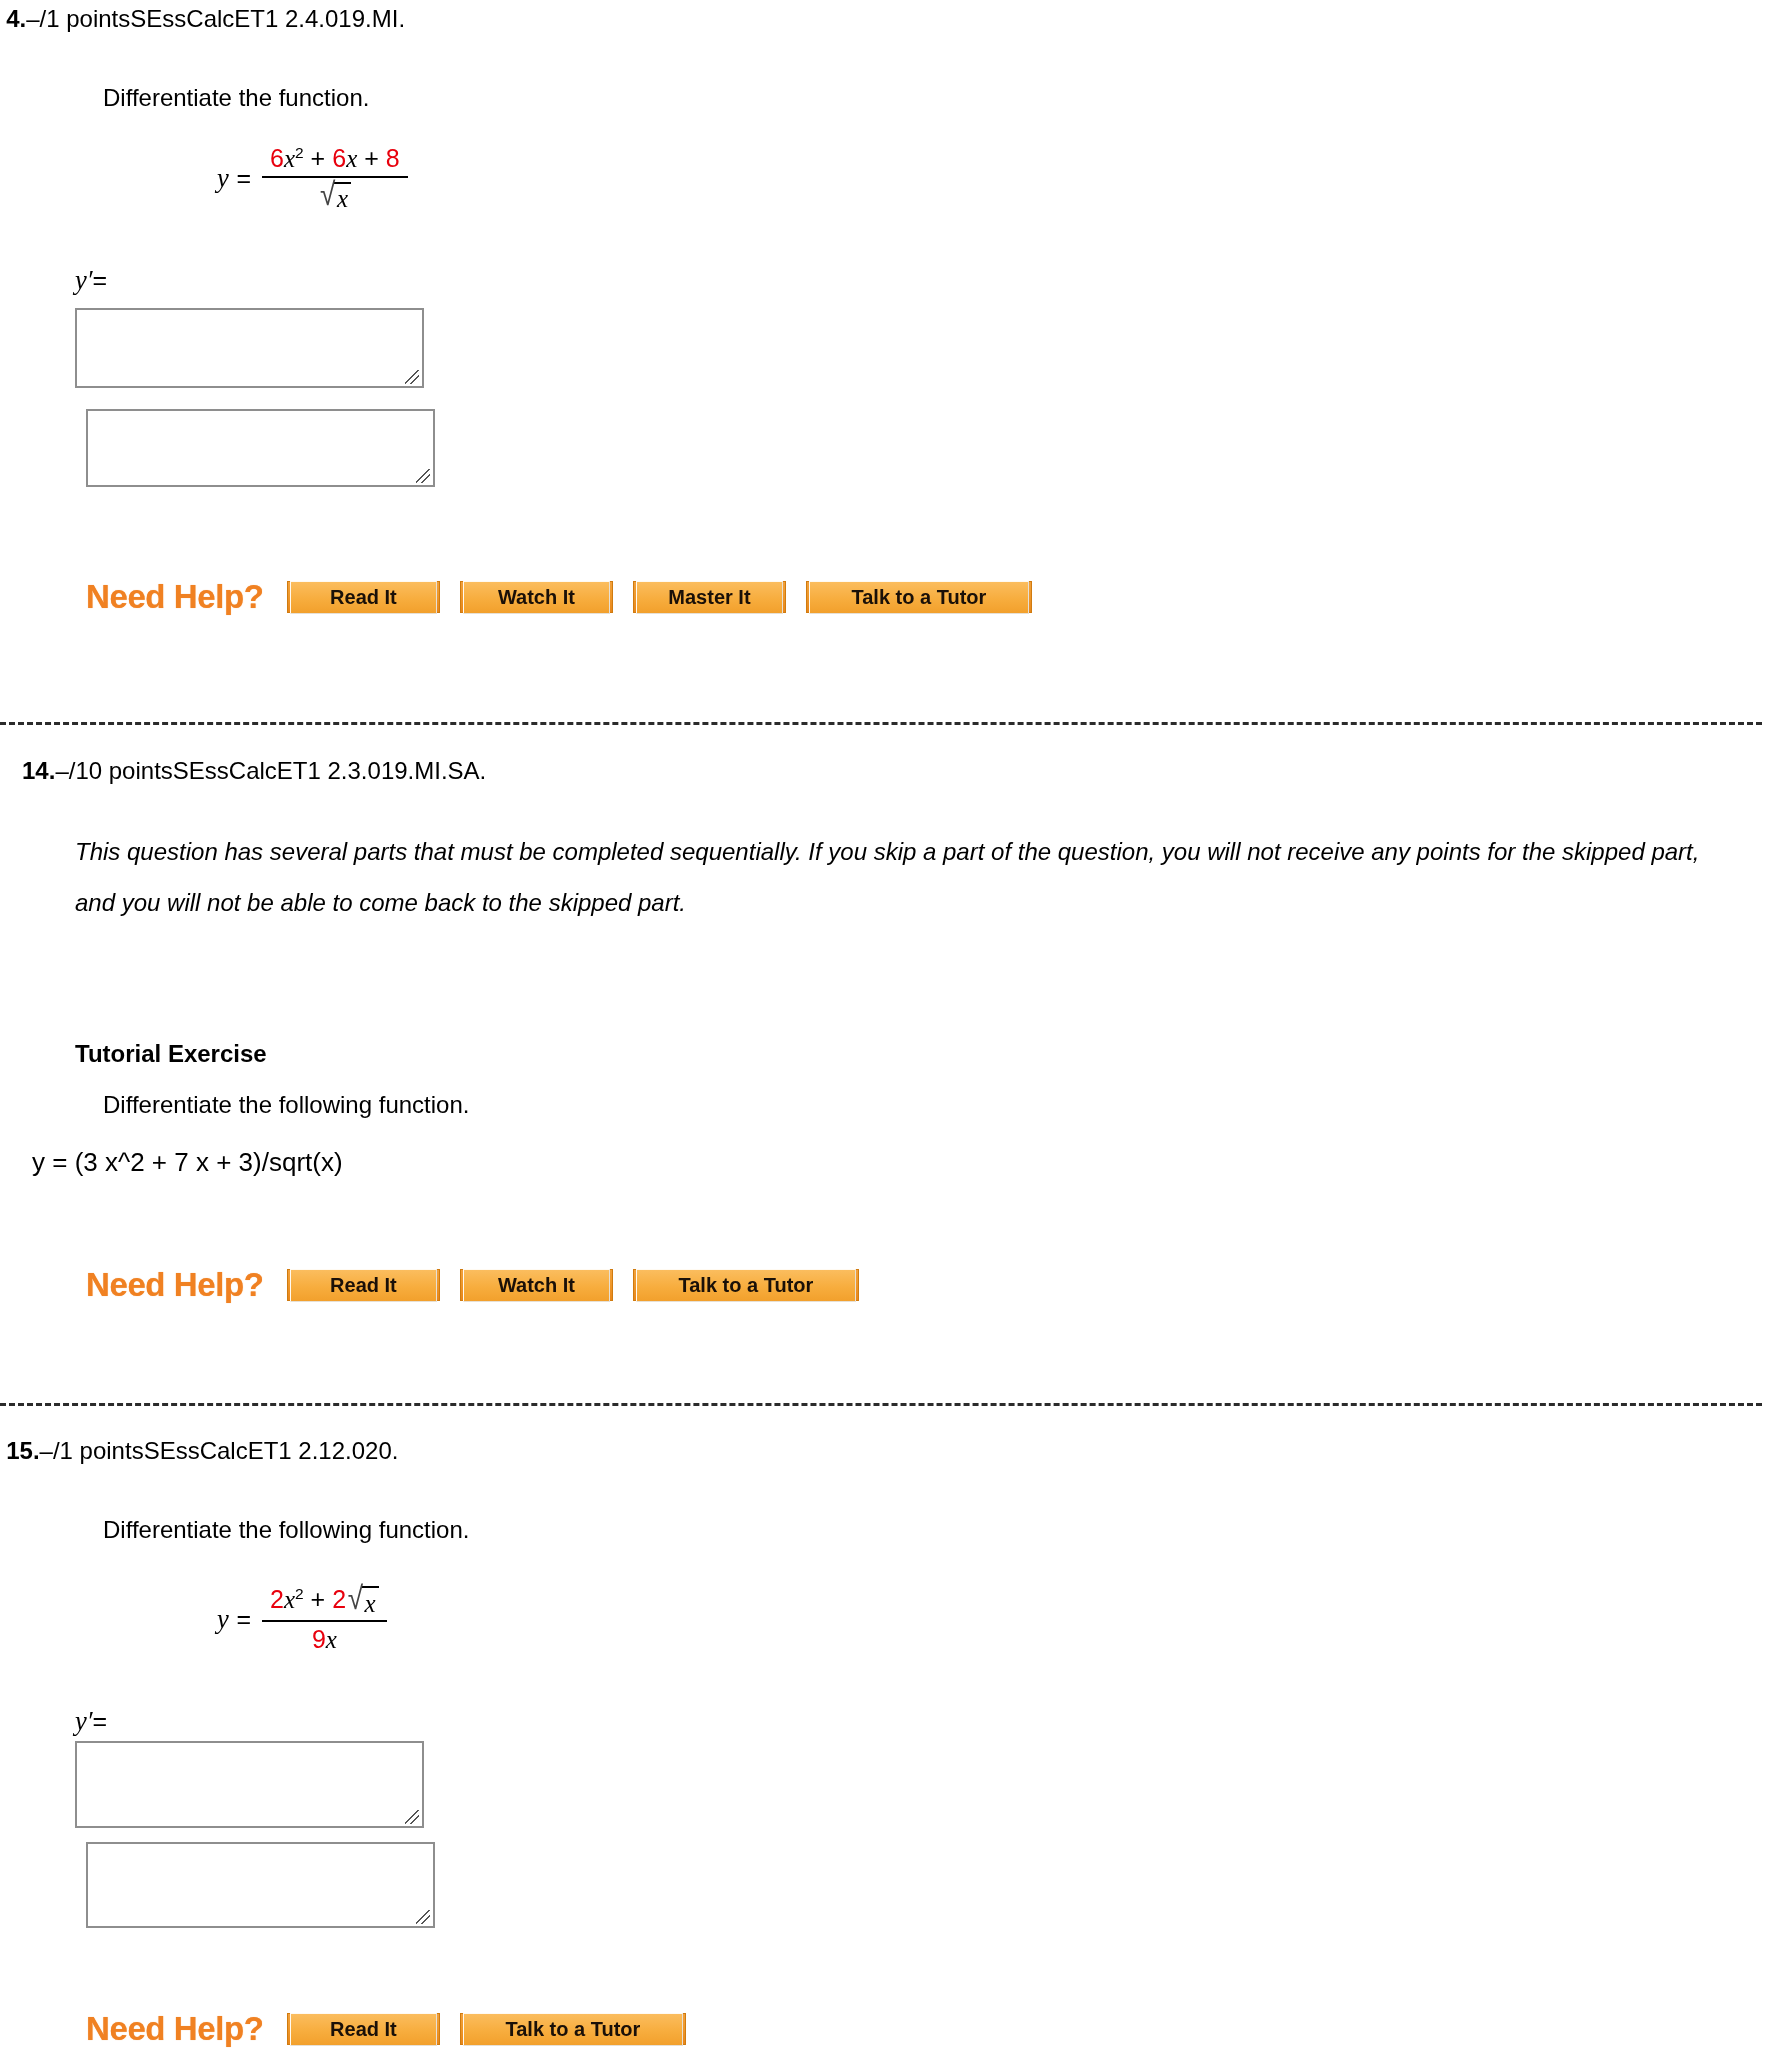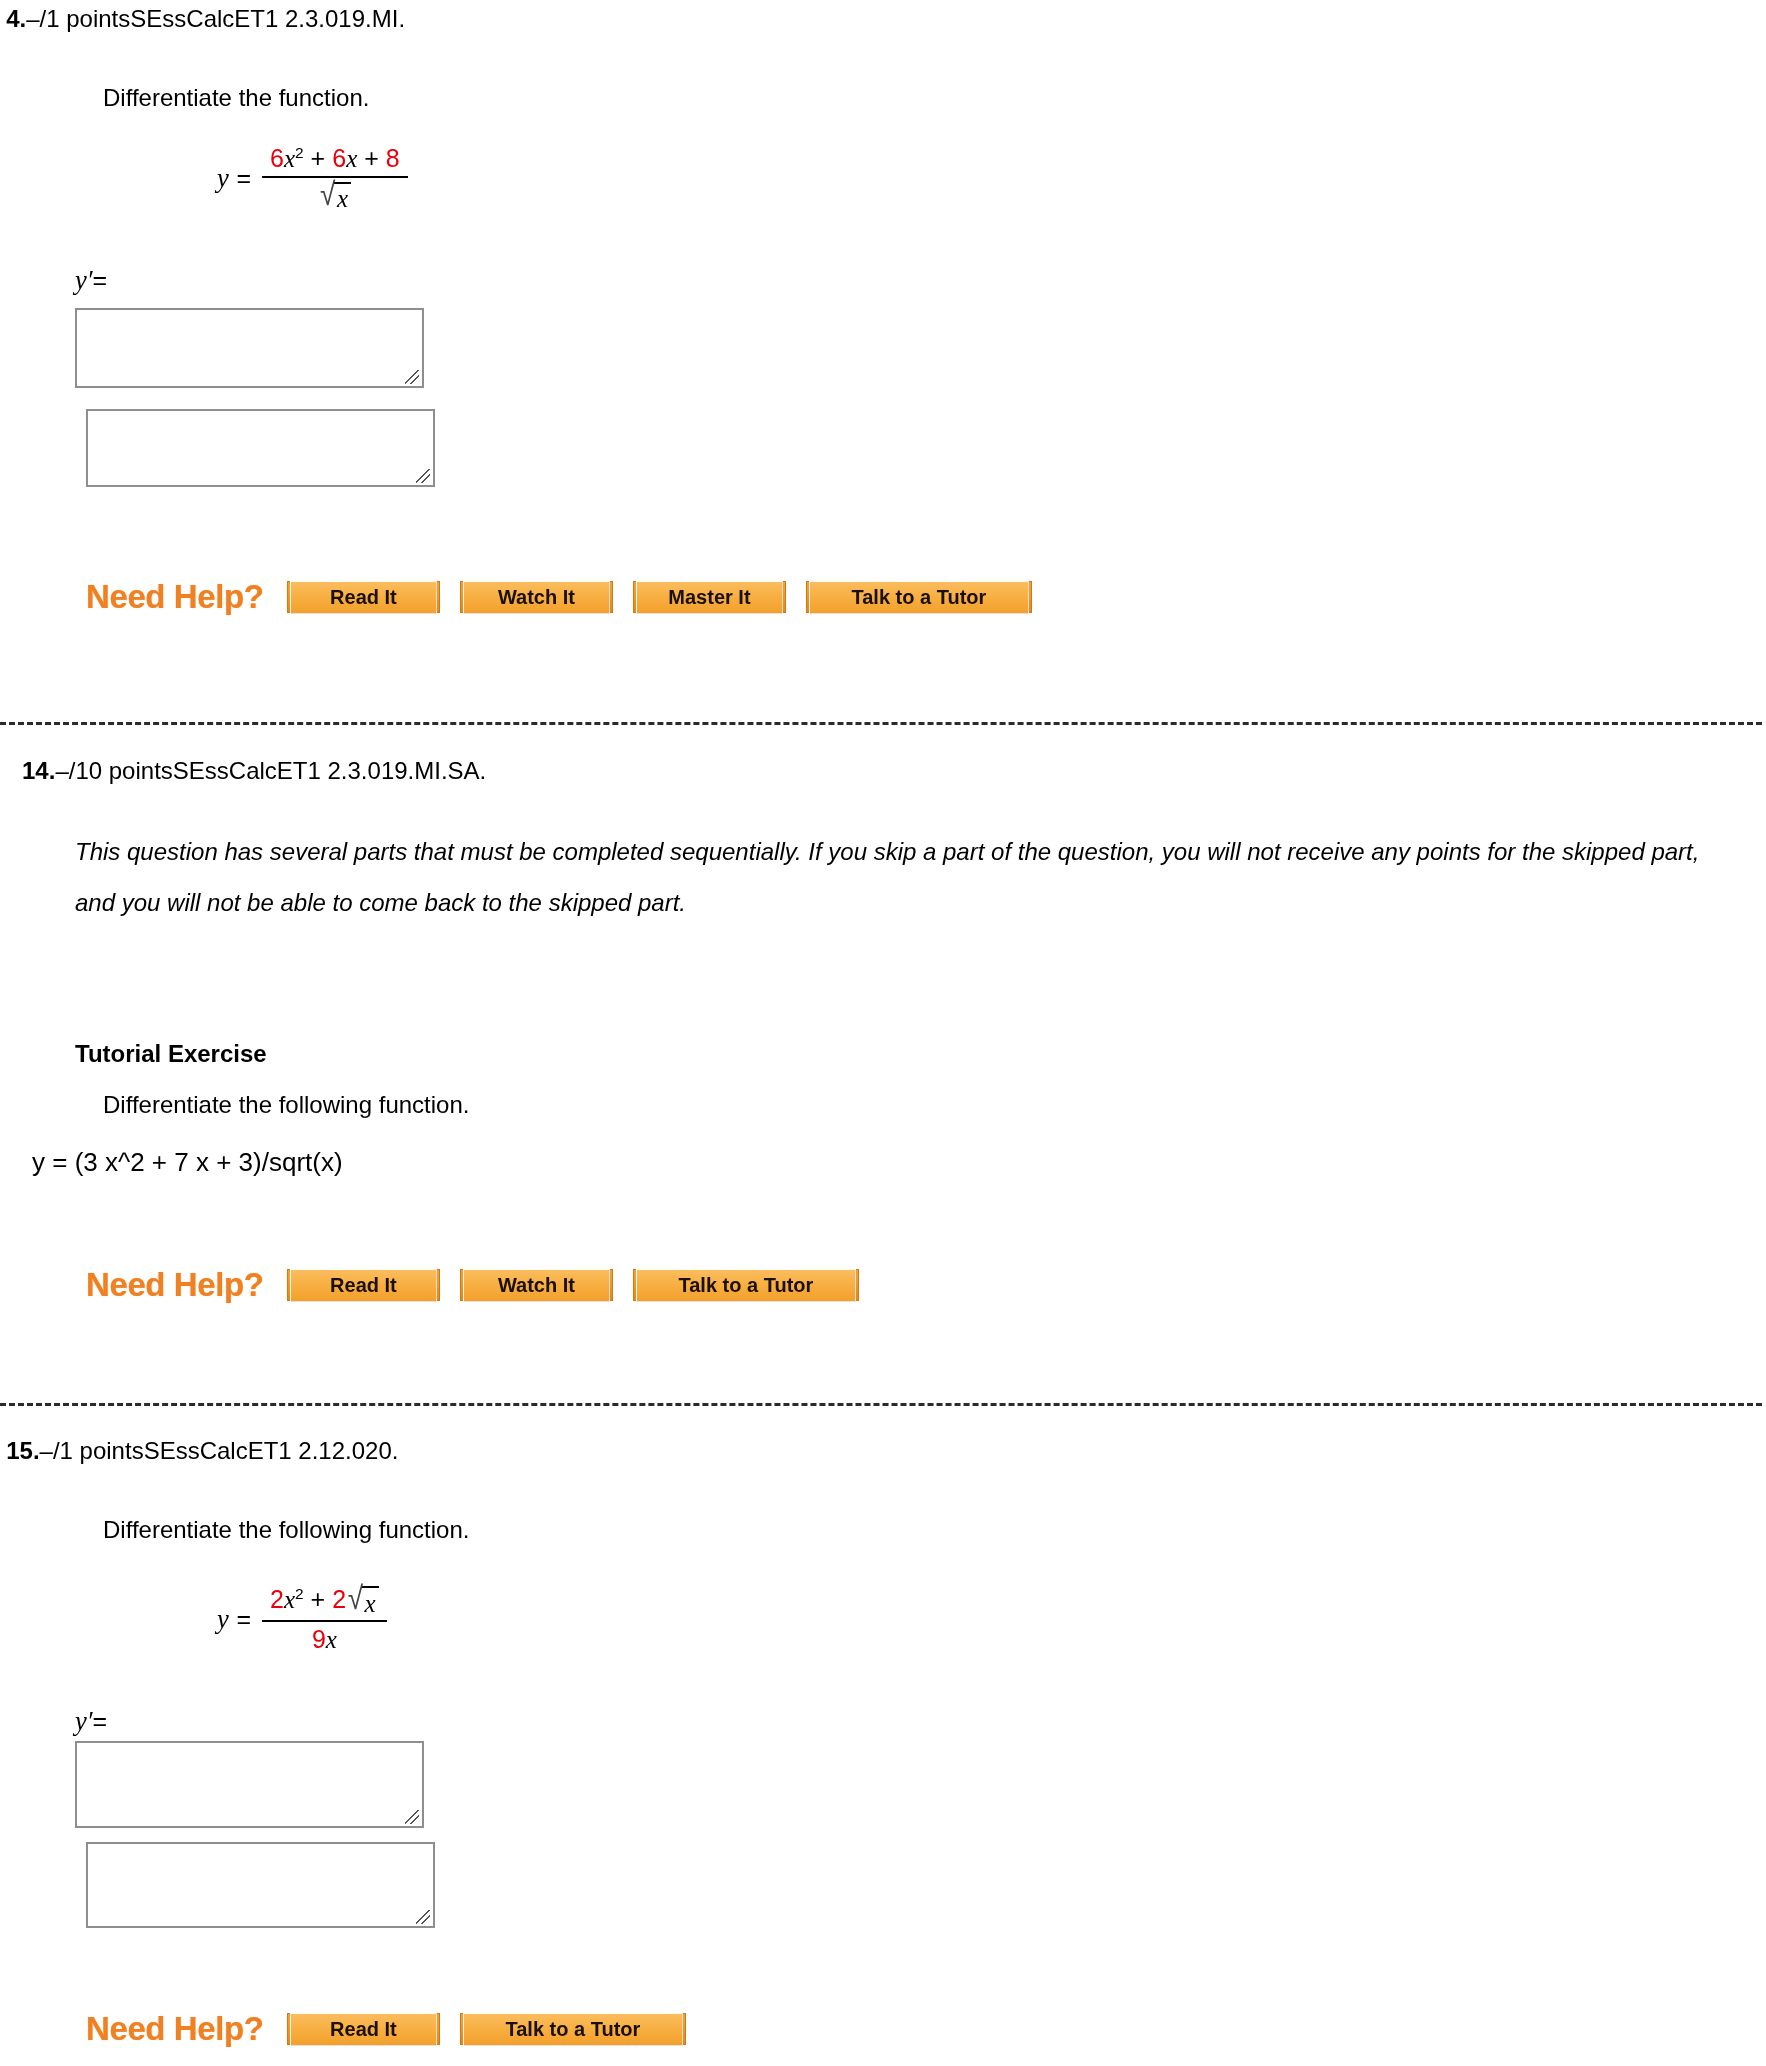--- a/index.html
+++ b/index.html
@@ -209,21 +209,21 @@
   }
 </style>
 </head>
 <body>
 
 <div class="page">
 
   <div class="q-block" style="position:absolute; left:0; top:0; width:1766px;">
 
     <div class="q-header" style="position:absolute; left:0; top:3.9px;">
-      <span class="q-num">4.</span><span class="q-points">–/1 points</span><span class="q-points">SEssCalcET1 2.3.019.MI.</span>
+      <span class="q-num">4.</span><span class="q-points">–/1 points</span><span class="q-points">SEssCalcET1 2.4.019.MI.</span>
     </div>
 
     <div class="prompt" style="position:absolute; left:75px; top:82px;">Differentiate the function.</div>
 
     <div class="mathline" style="position:absolute; left:217px; top:144px;">
       <span class="mvar">y</span>
       <span class="meq">=</span>
       <span class="frac">
         <span class="num">
           <span class="red">6</span><span class="italic-x">x</span><span class="sup">2</span><span class="op">+</span><span class="red">6</span><span class="italic-x">x</span><span class="op">+</span><span class="red">8</span>

